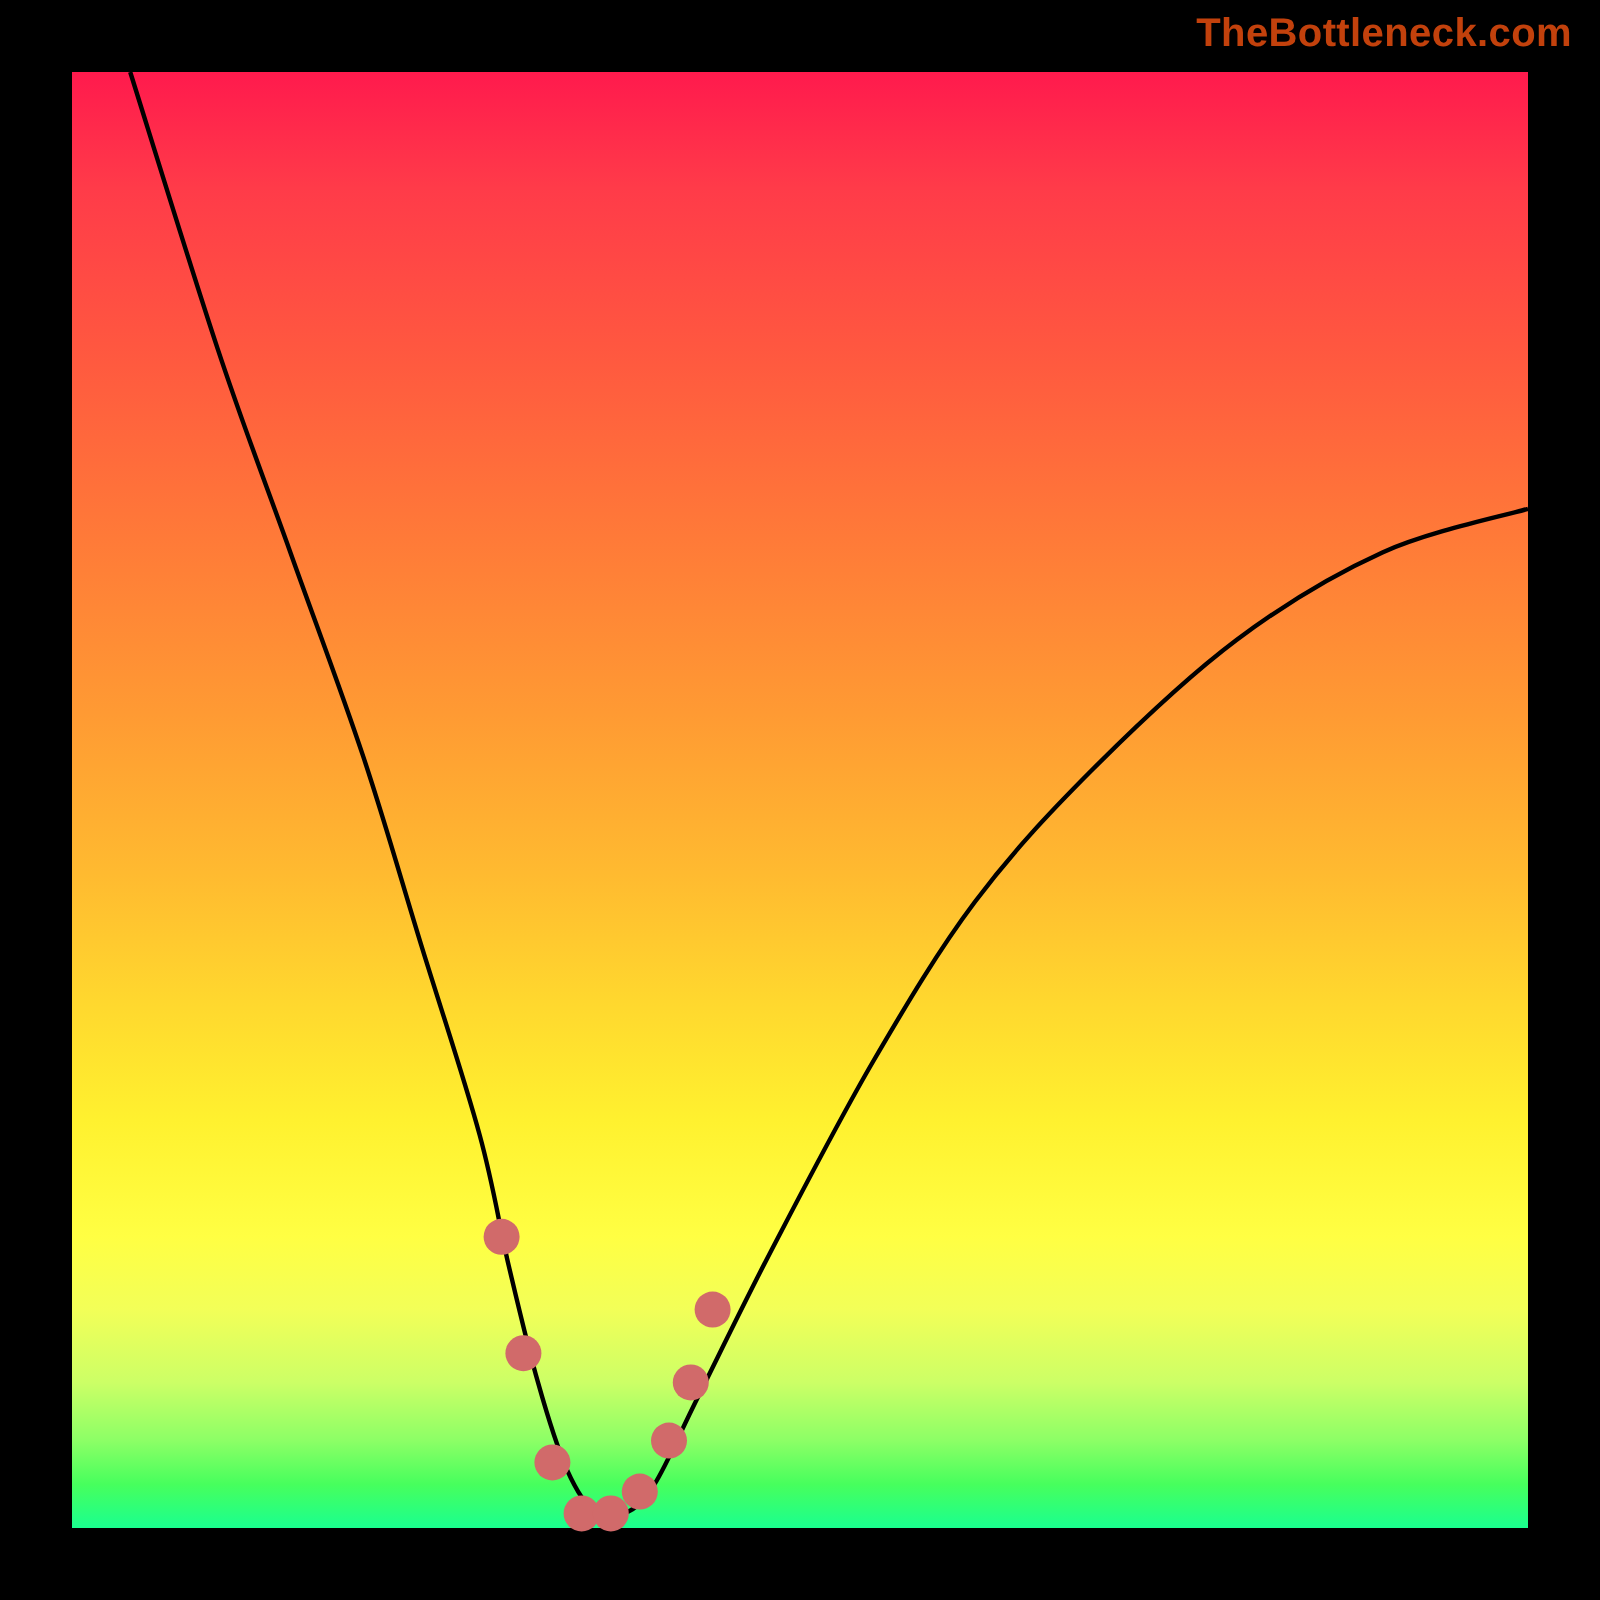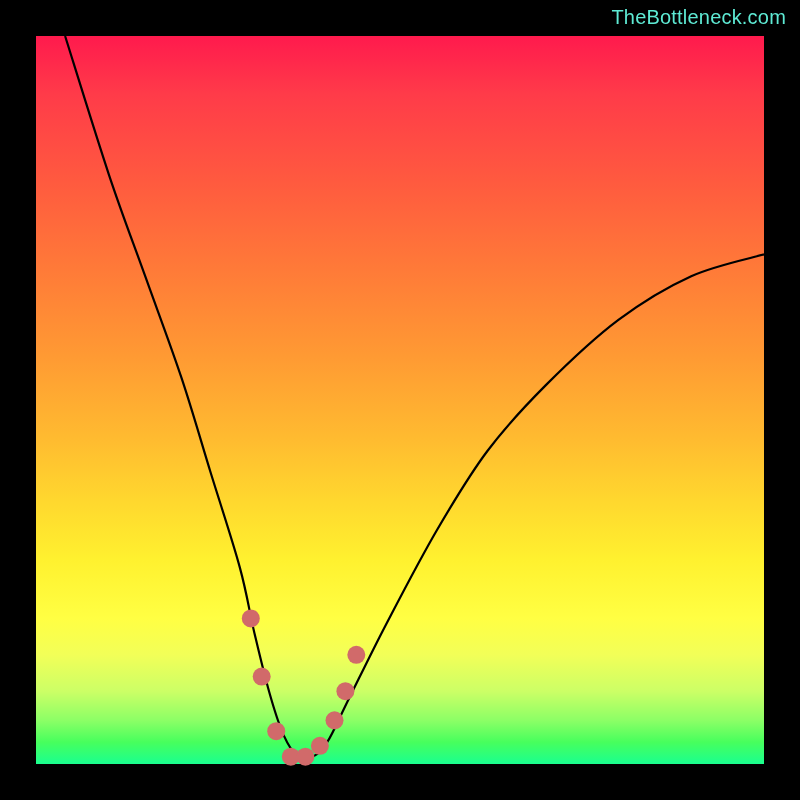--- a/index.html
+++ b/index.html
@@ -39,23 +39,23 @@
       #ccff66 90%,
       #8cff66 94%,
       #47ff5d 97%,
       #1aff8f 100%
     );
   }
   .watermark {
     position: absolute;
     top: 6px;
     right: 14px;
-    color: #5eead4;
+    color: #c2410c;
     font-size: 20px;
-    font-weight: 400;
+    font-weight: 700;
     letter-spacing: 0.2px;
     user-select: none;
   }
   svg.curves {
     position: absolute;
     left: 36px; top: 36px;
     width: 728px; height: 728px;
     overflow: visible;
   }
 </style>

